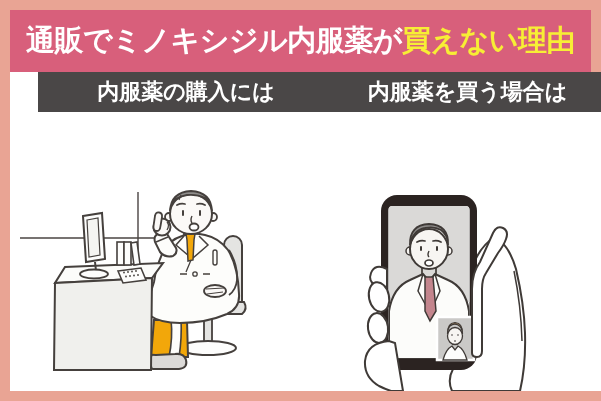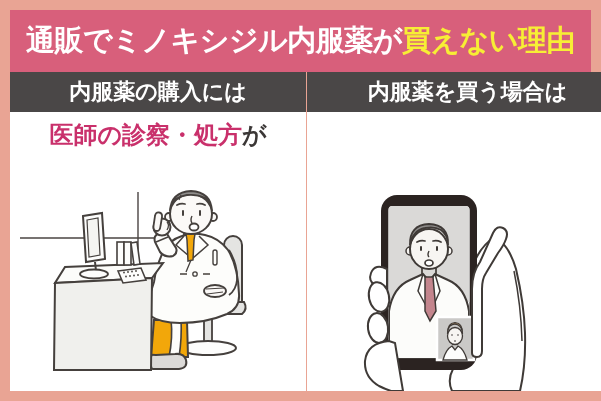--- a/index.html
+++ b/index.html
@@ -13,21 +13,21 @@
     background:#d85f7b;display:flex;align-items:center;justify-content:center;
   }
   .title-text{
     font-size:29px;font-weight:700;color:#ffffff;white-space:nowrap;
     letter-spacing:-0.5px;
   }
   .title-text .hl{color:#f7ee35;}
   .panel{
     position:absolute;top:72px;height:319px;background:#ffffff;
   }
-  .panel.left{left:10px;width:296px;}
+  .panel.left{left:10px;width:296px;padding-left:28px;}
   .panel.right{left:307px;width:321px;}
   .panel-header{
     height:40px;background:#4a4747;color:#ffffff;
     display:flex;align-items:center;justify-content:center;
     font-size:22px;font-weight:700;white-space:nowrap;
   }
   .panel-text{
     margin-top:8px;text-align:center;
     font-size:24px;font-weight:900;color:#3b3736;line-height:1.22;
     white-space:nowrap;
@@ -38,21 +38,20 @@
 </head>
 <body>
 
 <div class="title-bar">
   <div class="title-text"><span>通販でミノキシジル内服薬が</span><span class="hl">買えない理由</span></div>
 </div>
 
 <div class="panel left">
   <div class="panel-header">内服薬の購入には</div>
   <div class="panel-text">
-    <div><span class="accent">医師の診察・処方</span><span>が</span></div>
   </div>
 
   <svg class="illus" width="286" height="201" viewBox="0 0 286 201">
     <g stroke="#4a4442" stroke-width="1.4">
       <line x1="128" y1="2" x2="128" y2="73"></line>
       <line x1="10" y1="48" x2="148" y2="48"></line>
     </g>
     <g stroke="#45403d">
       <rect x="214" y="46" width="18" height="74" rx="9" fill="#e4e4e2" stroke-width="2"></rect>
       <path d="M176,112 L234,112 Q238,119 232,124 L180,124 Z" fill="#e4e4e2" stroke-width="2"></path>

